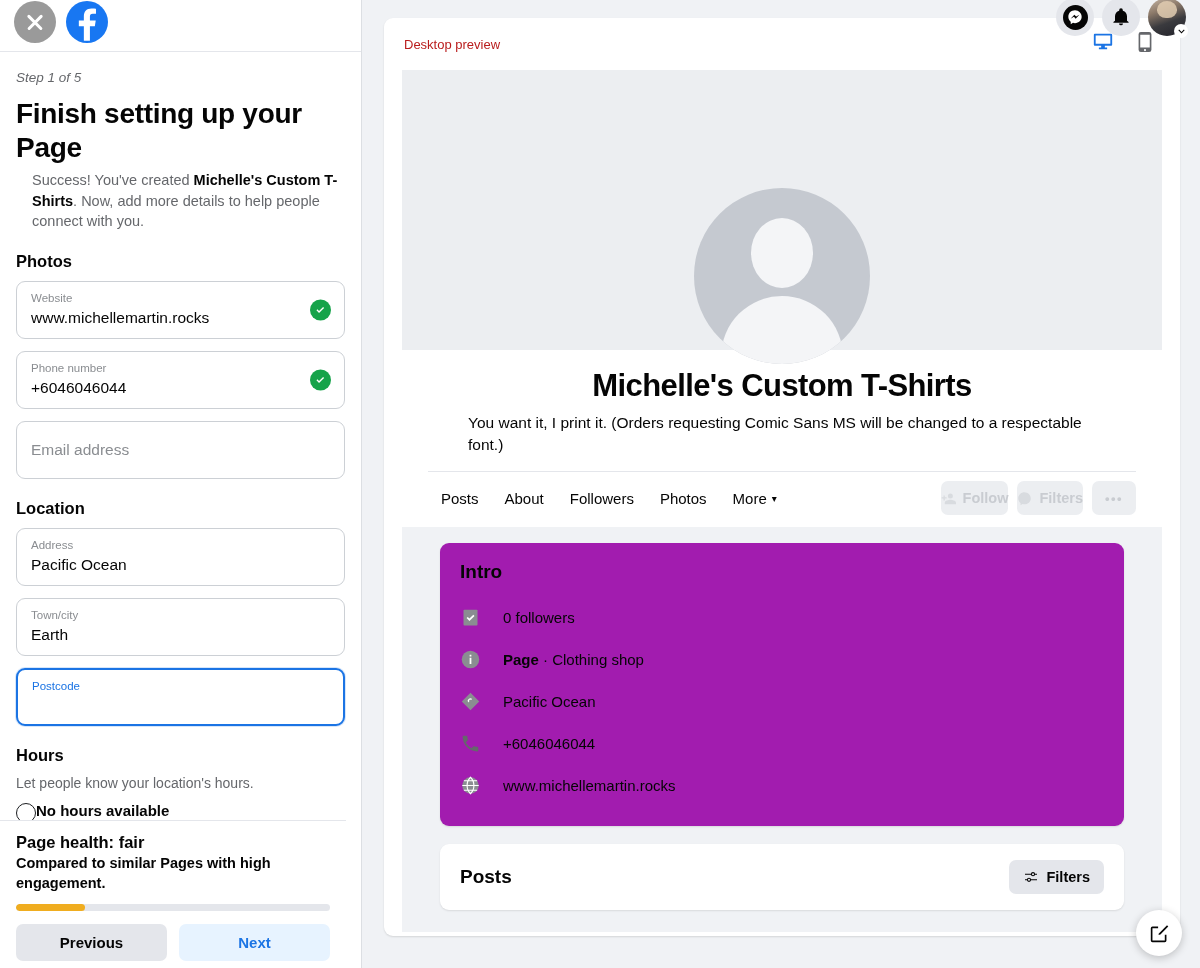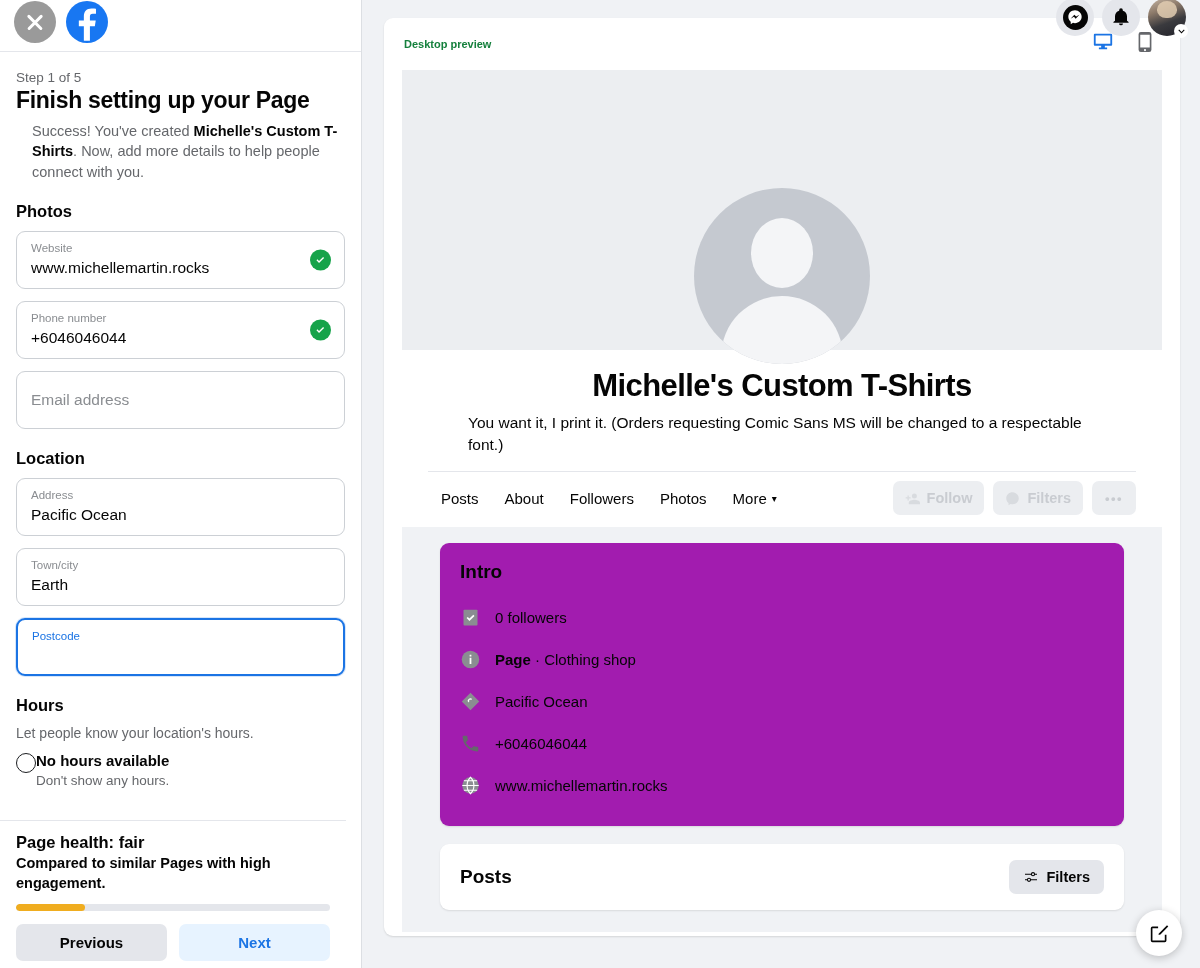--- a/index.html
+++ b/index.html
@@ -45,22 +45,22 @@
     display: flex; align-items: center; justify-content: center;
     flex: 0 0 42px;
   }
   .fb-logo svg { width: 42px; height: 42px; display: block; }
 
   .sb-scroll {
     position: absolute; top: 52px; left: 0; right: 0; bottom: 148px;
     padding: 18px 16px 10px 16px;
     overflow: hidden;
   }
-  .step-label { font-size: 13.5px; color: #65676b; margin-bottom: 2px; }
-  .sb-title { font-size: 23px; font-weight: 700; color: #050505; letter-spacing: -0.3px; line-height: 1.2; margin-bottom: 6px; }
+  .step-label { font-size: 13.5px; color: #65676b; margin-bottom: 12px; font-style: italic; }
+  .sb-title { font-size: 28px; font-weight: 700; color: #050505; letter-spacing: -0.3px; line-height: 1.2; margin-bottom: 6px; }
   .sb-desc { font-size: 14.5px; color: #65676b; line-height: 1.42; margin-left: 16px; }
   .sb-desc b { color: #050505; font-weight: 700; }
 
   .section-title { font-size: 16.5px; font-weight: 700; color: #050505; margin: 20px 0 10px; }
 
   .field {
     position: relative;
     border: 1px solid #ccd0d5;
     border-radius: 9px;
     height: 58px;
@@ -151,21 +151,21 @@
   .preview-card {
     background: #fff; border-radius: 9px;
     height: 918px; overflow: hidden;
     box-shadow: 0 1px 2px rgba(0,0,0,0.12);
     position: relative;
   }
   .pv-head {
     height: 52px; display: flex; align-items: center;
     padding: 0 20px; position: relative;
   }
-  .pv-head-title { font-size: 11px; font-weight: 700; color: #15803d; }
+  .pv-head-title { font-size: 13px; font-weight: 400; color: #b91c1c; }
   .device-toggle {
     position: absolute; right: 24px; top: 13px;
     display: flex; gap: 20px; align-items: center;
   }
   .device-toggle svg { width: 22px; height: 22px; cursor: pointer; }
 
   .pv-body {
     margin: 0 18px; background: #f0f2f5;
     height: 862px; overflow: hidden; position: relative;
   }
@@ -205,32 +205,32 @@
     font-size: 15px; color: #050505; font-weight: 400;
     padding: 7px 13px; border-radius: 7px; cursor: pointer;
     display: flex; align-items: center; gap: 5px;
   }
   .tab .caret { font-size: 10px; }
   .tabs-spacer { flex: 1; }
   .ghost-btn {
     height: 34px; border-radius: 7px; background: #eceef1;
     display: flex; align-items: center; justify-content: center; gap: 7px;
     color: #c9ccd1; font-size: 14.5px; font-weight: 700;
-    margin-left: 9px; padding: 0 12px;
+    margin-left: 9px; padding: 0 0;
   }
   .ghost-btn svg { width: 15px; height: 15px; opacity: 0.55; }
   .ghost-dots { width: 44px; padding: 0; letter-spacing: 1.5px; font-size: 13px; }
 
   .pv-content { padding: 16px 38px 0; }
   .card {
     background: #a21caf; border-radius: 9px; padding: 18px 20px 20px;
     box-shadow: 0 1px 2px rgba(0,0,0,0.1);
   }
   .card-title { font-size: 19px; font-weight: 700; color: #050505; margin-bottom: 13px; }
-  .intro-row { display: flex; align-items: center; gap: 14px; height: 42px; }
+  .intro-row { display: flex; align-items: center; gap: 22px; height: 42px; }
   .intro-icon { width: 21px; height: 21px; flex: 0 0 21px; display: flex; align-items: center; justify-content: center; }
   .intro-icon svg { width: 21px; height: 21px; }
   .intro-text { font-size: 15px; color: #050505; }
   .intro-text b { font-weight: 700; }
 
   .posts-card {
     background: #fff; border-radius: 9px; margin-top: 18px;
     padding: 16px 20px; display: flex; align-items: center;
     box-shadow: 0 1px 2px rgba(0,0,0,0.1);
   }

